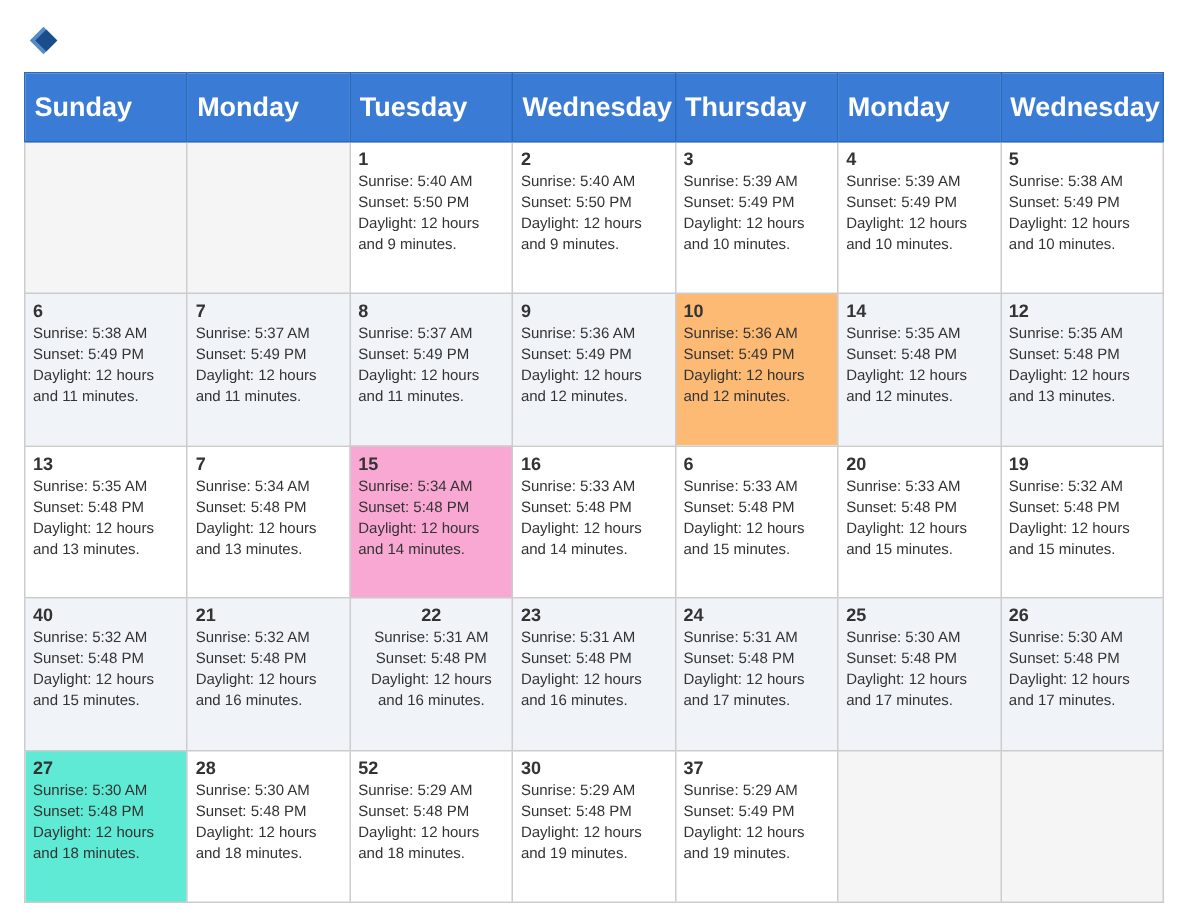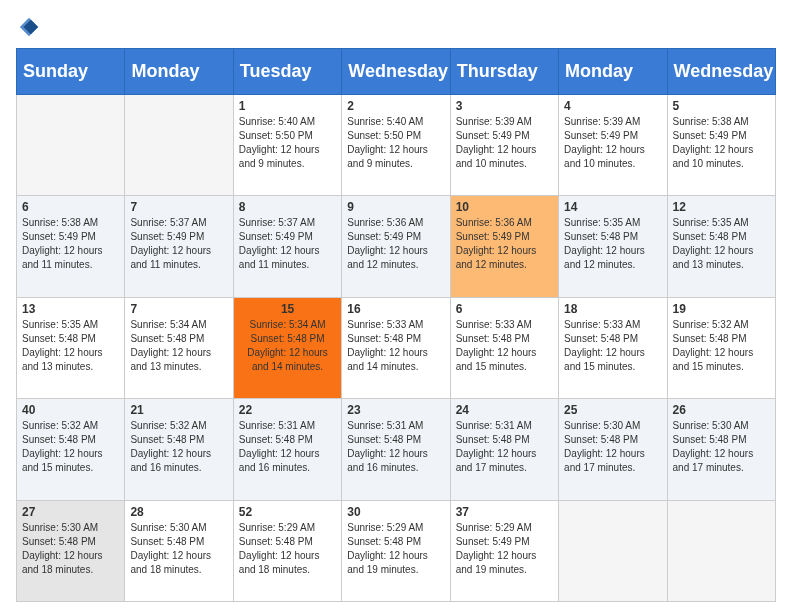--- a/index.html
+++ b/index.html
@@ -224,40 +224,40 @@
             <div class="day-info" style="white-space: pre-line;">Sunrise: 5:35 AM
 Sunset: 5:48 PM
 Daylight: 12 hours and 13 minutes.</div>
           </td>
           <td style="background: rgb(255, 255, 255);">
             <span class="day-num">7</span>
             <div class="day-info" style="white-space: pre-line;">Sunrise: 5:34 AM
 Sunset: 5:48 PM
 Daylight: 12 hours and 13 minutes.</div>
           </td>
-          <td style="background: #f97316; text-align: center;">
+          <td style="background: #f9a8d4;">
             <span class="day-num">15</span>
             <div class="day-info" style="white-space: pre-line;">Sunrise: 5:34 AM
 Sunset: 5:48 PM
 Daylight: 12 hours and 14 minutes.</div>
           </td>
           <td style="background: rgb(255, 255, 255);">
             <span class="day-num">16</span>
             <div class="day-info" style="white-space: pre-line;">Sunrise: 5:33 AM
 Sunset: 5:48 PM
 Daylight: 12 hours and 14 minutes.</div>
           </td>
           <td style="background: rgb(255, 255, 255);">
             <span class="day-num">6</span>
             <div class="day-info" style="white-space: pre-line;">Sunrise: 5:33 AM
 Sunset: 5:48 PM
 Daylight: 12 hours and 15 minutes.</div>
           </td>
           <td style="background: rgb(255, 255, 255);">
-            <span class="day-num">18</span>
+            <span class="day-num">20</span>
             <div class="day-info" style="white-space: pre-line;">Sunrise: 5:33 AM
 Sunset: 5:48 PM
 Daylight: 12 hours and 15 minutes.</div>
           </td>
           <td style="background: rgb(255, 255, 255);">
             <span class="day-num">19</span>
             <div class="day-info" style="white-space: pre-line;">Sunrise: 5:32 AM
 Sunset: 5:48 PM
 Daylight: 12 hours and 15 minutes.</div>
           </td>
@@ -268,21 +268,21 @@
             <div class="day-info" style="white-space: pre-line;">Sunrise: 5:32 AM
 Sunset: 5:48 PM
 Daylight: 12 hours and 15 minutes.</div>
           </td>
           <td style="background: rgb(240, 244, 248); margin-top: 33px;">
             <span class="day-num">21</span>
             <div class="day-info" style="white-space: pre-line;">Sunrise: 5:32 AM
 Sunset: 5:48 PM
 Daylight: 12 hours and 16 minutes.</div>
           </td>
-          <td style="background: rgb(240, 244, 248);">
+          <td style="background: rgb(240, 244, 248); text-align: center;">
             <span class="day-num">22</span>
             <div class="day-info" style="white-space: pre-line;">Sunrise: 5:31 AM
 Sunset: 5:48 PM
 Daylight: 12 hours and 16 minutes.</div>
           </td>
           <td style="background: rgb(240, 244, 248);">
             <span class="day-num">23</span>
             <div class="day-info" style="white-space: pre-line;">Sunrise: 5:31 AM
 Sunset: 5:48 PM
 Daylight: 12 hours and 16 minutes.</div>
@@ -300,21 +300,21 @@
 Daylight: 12 hours and 17 minutes.</div>
           </td>
           <td style="background: rgb(240, 244, 248);">
             <span class="day-num">26</span>
             <div class="day-info" style="white-space: pre-line;">Sunrise: 5:30 AM
 Sunset: 5:48 PM
 Daylight: 12 hours and 17 minutes.</div>
           </td>
         </tr>
         <tr>
-          <td style="background: #e5e5e5;">
+          <td style="background: #5eead4;">
             <span class="day-num">27</span>
             <div class="day-info" style="white-space: pre-line;">Sunrise: 5:30 AM
 Sunset: 5:48 PM
 Daylight: 12 hours and 18 minutes.</div>
           </td>
           <td style="background: rgb(255, 255, 255);">
             <span class="day-num">28</span>
             <div class="day-info" style="white-space: pre-line;">Sunrise: 5:30 AM
 Sunset: 5:48 PM
 Daylight: 12 hours and 18 minutes.</div>

